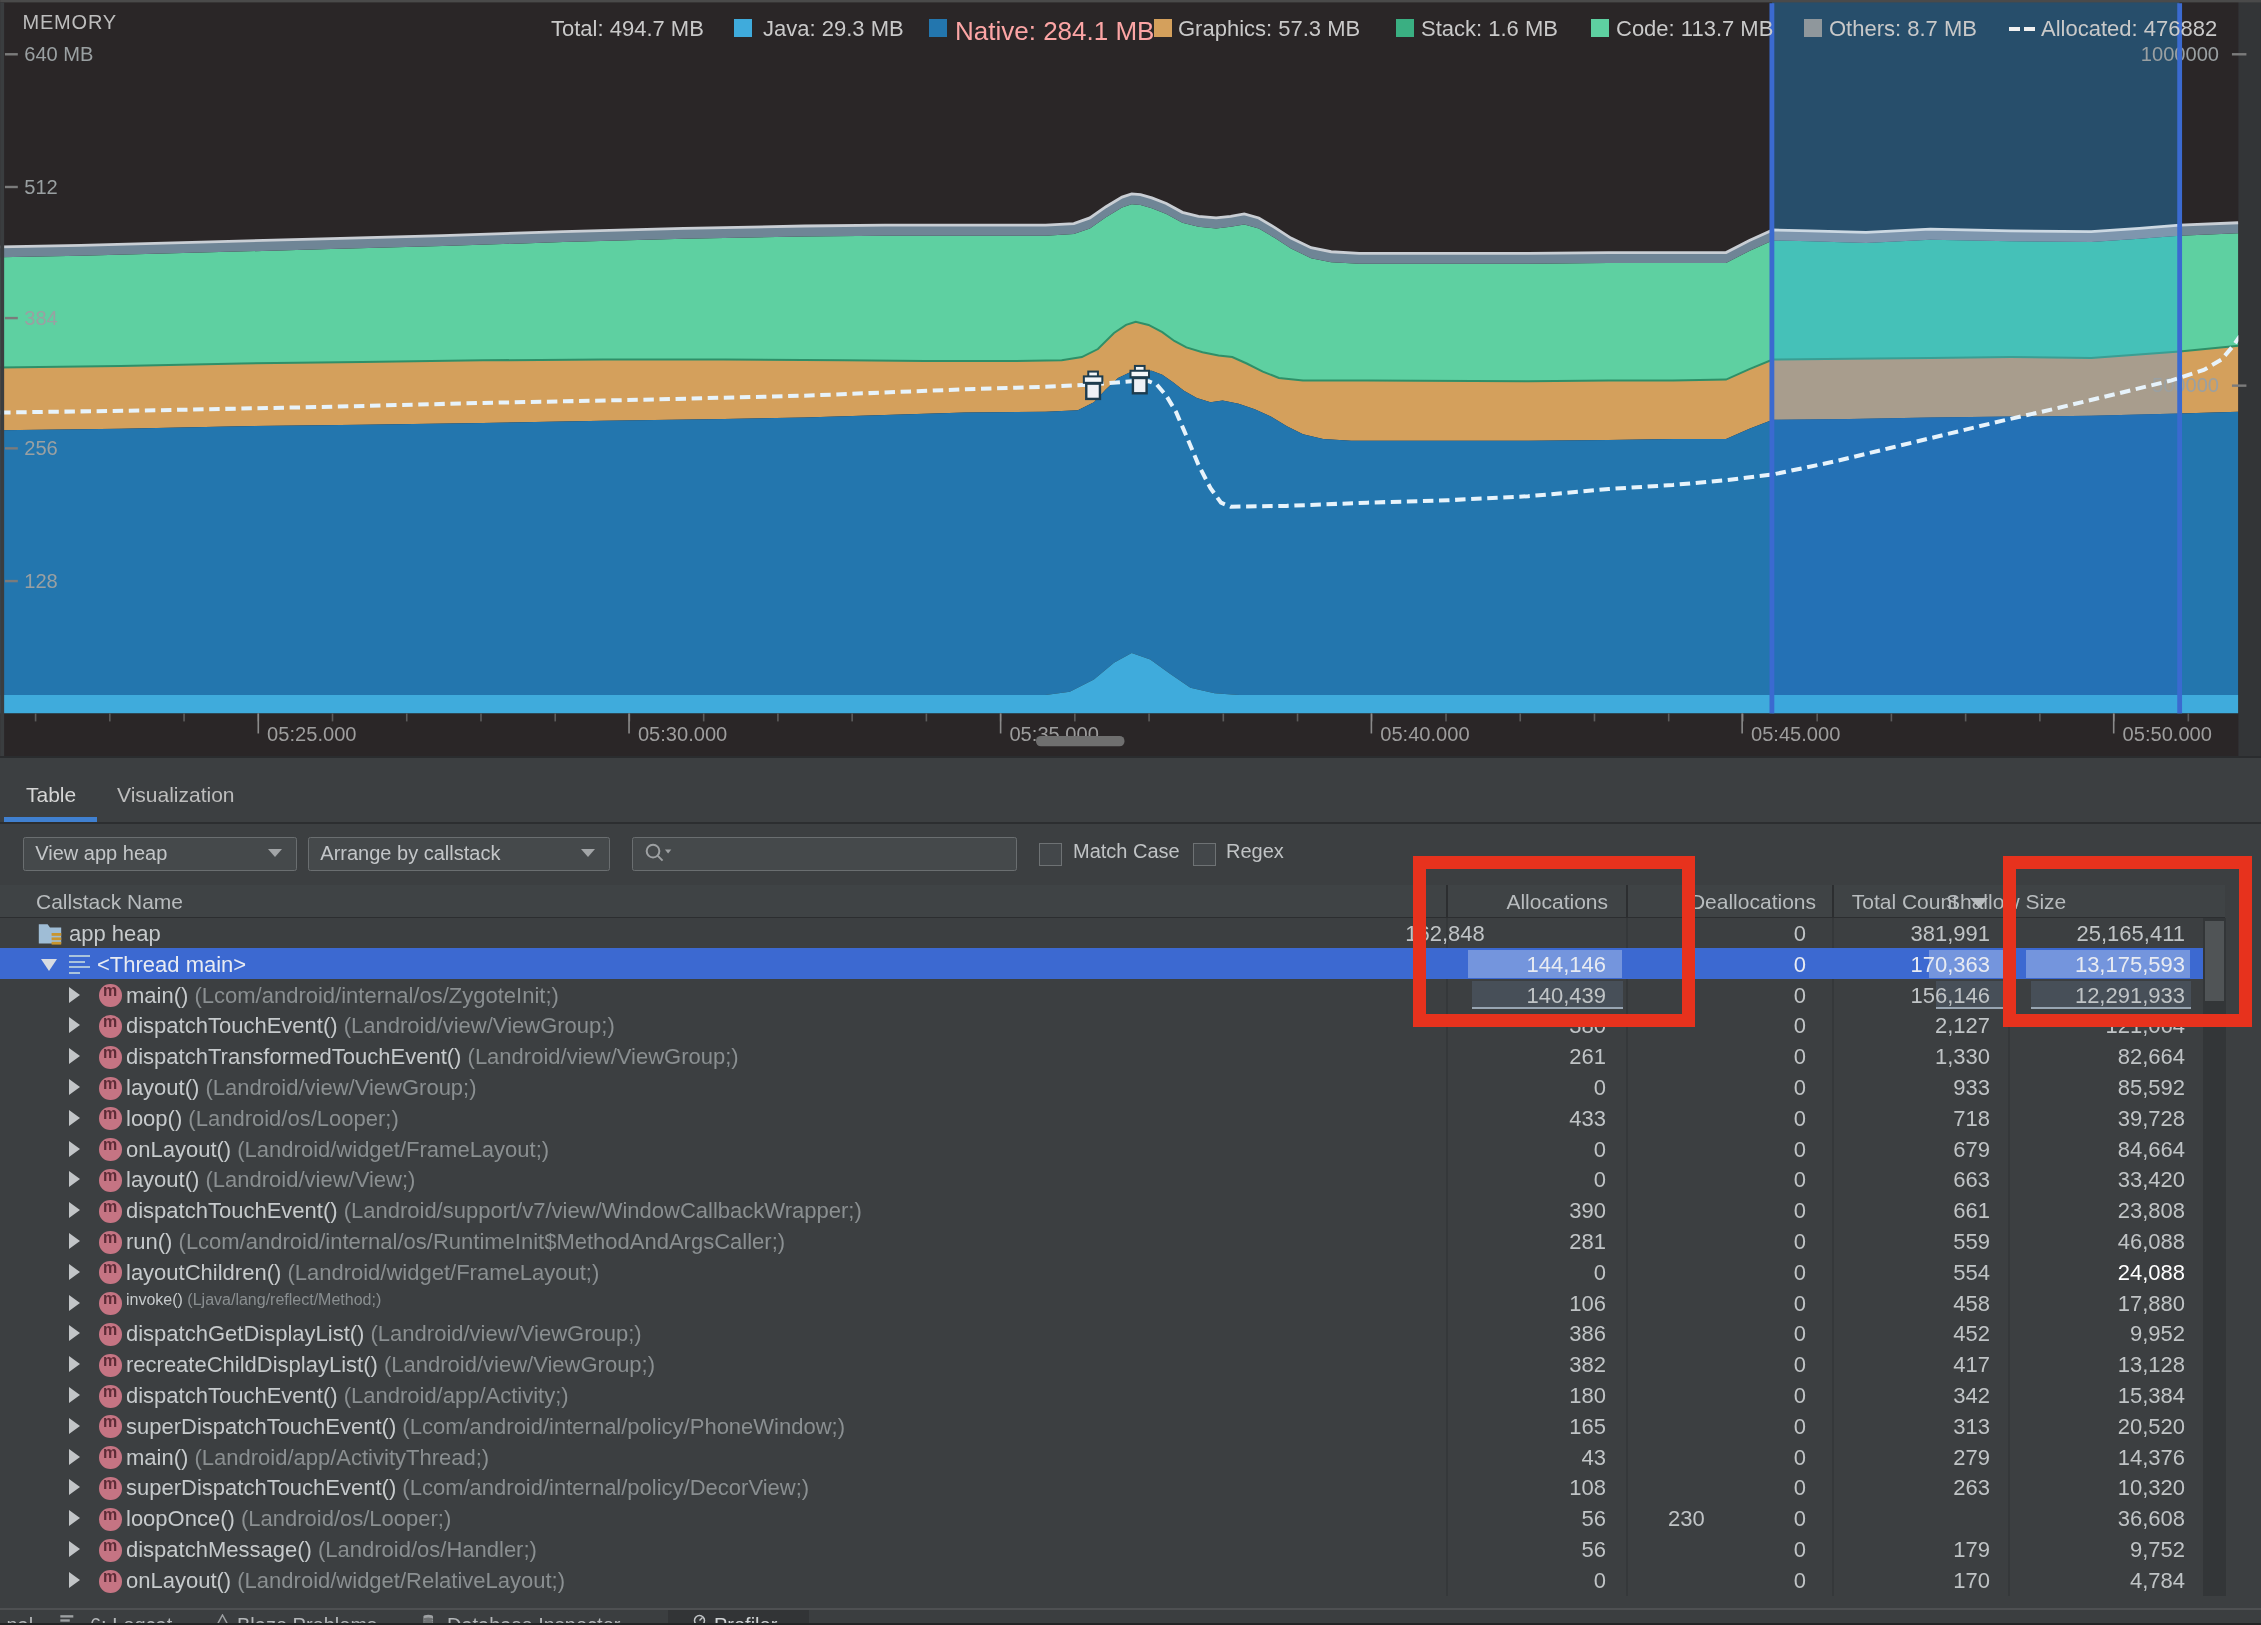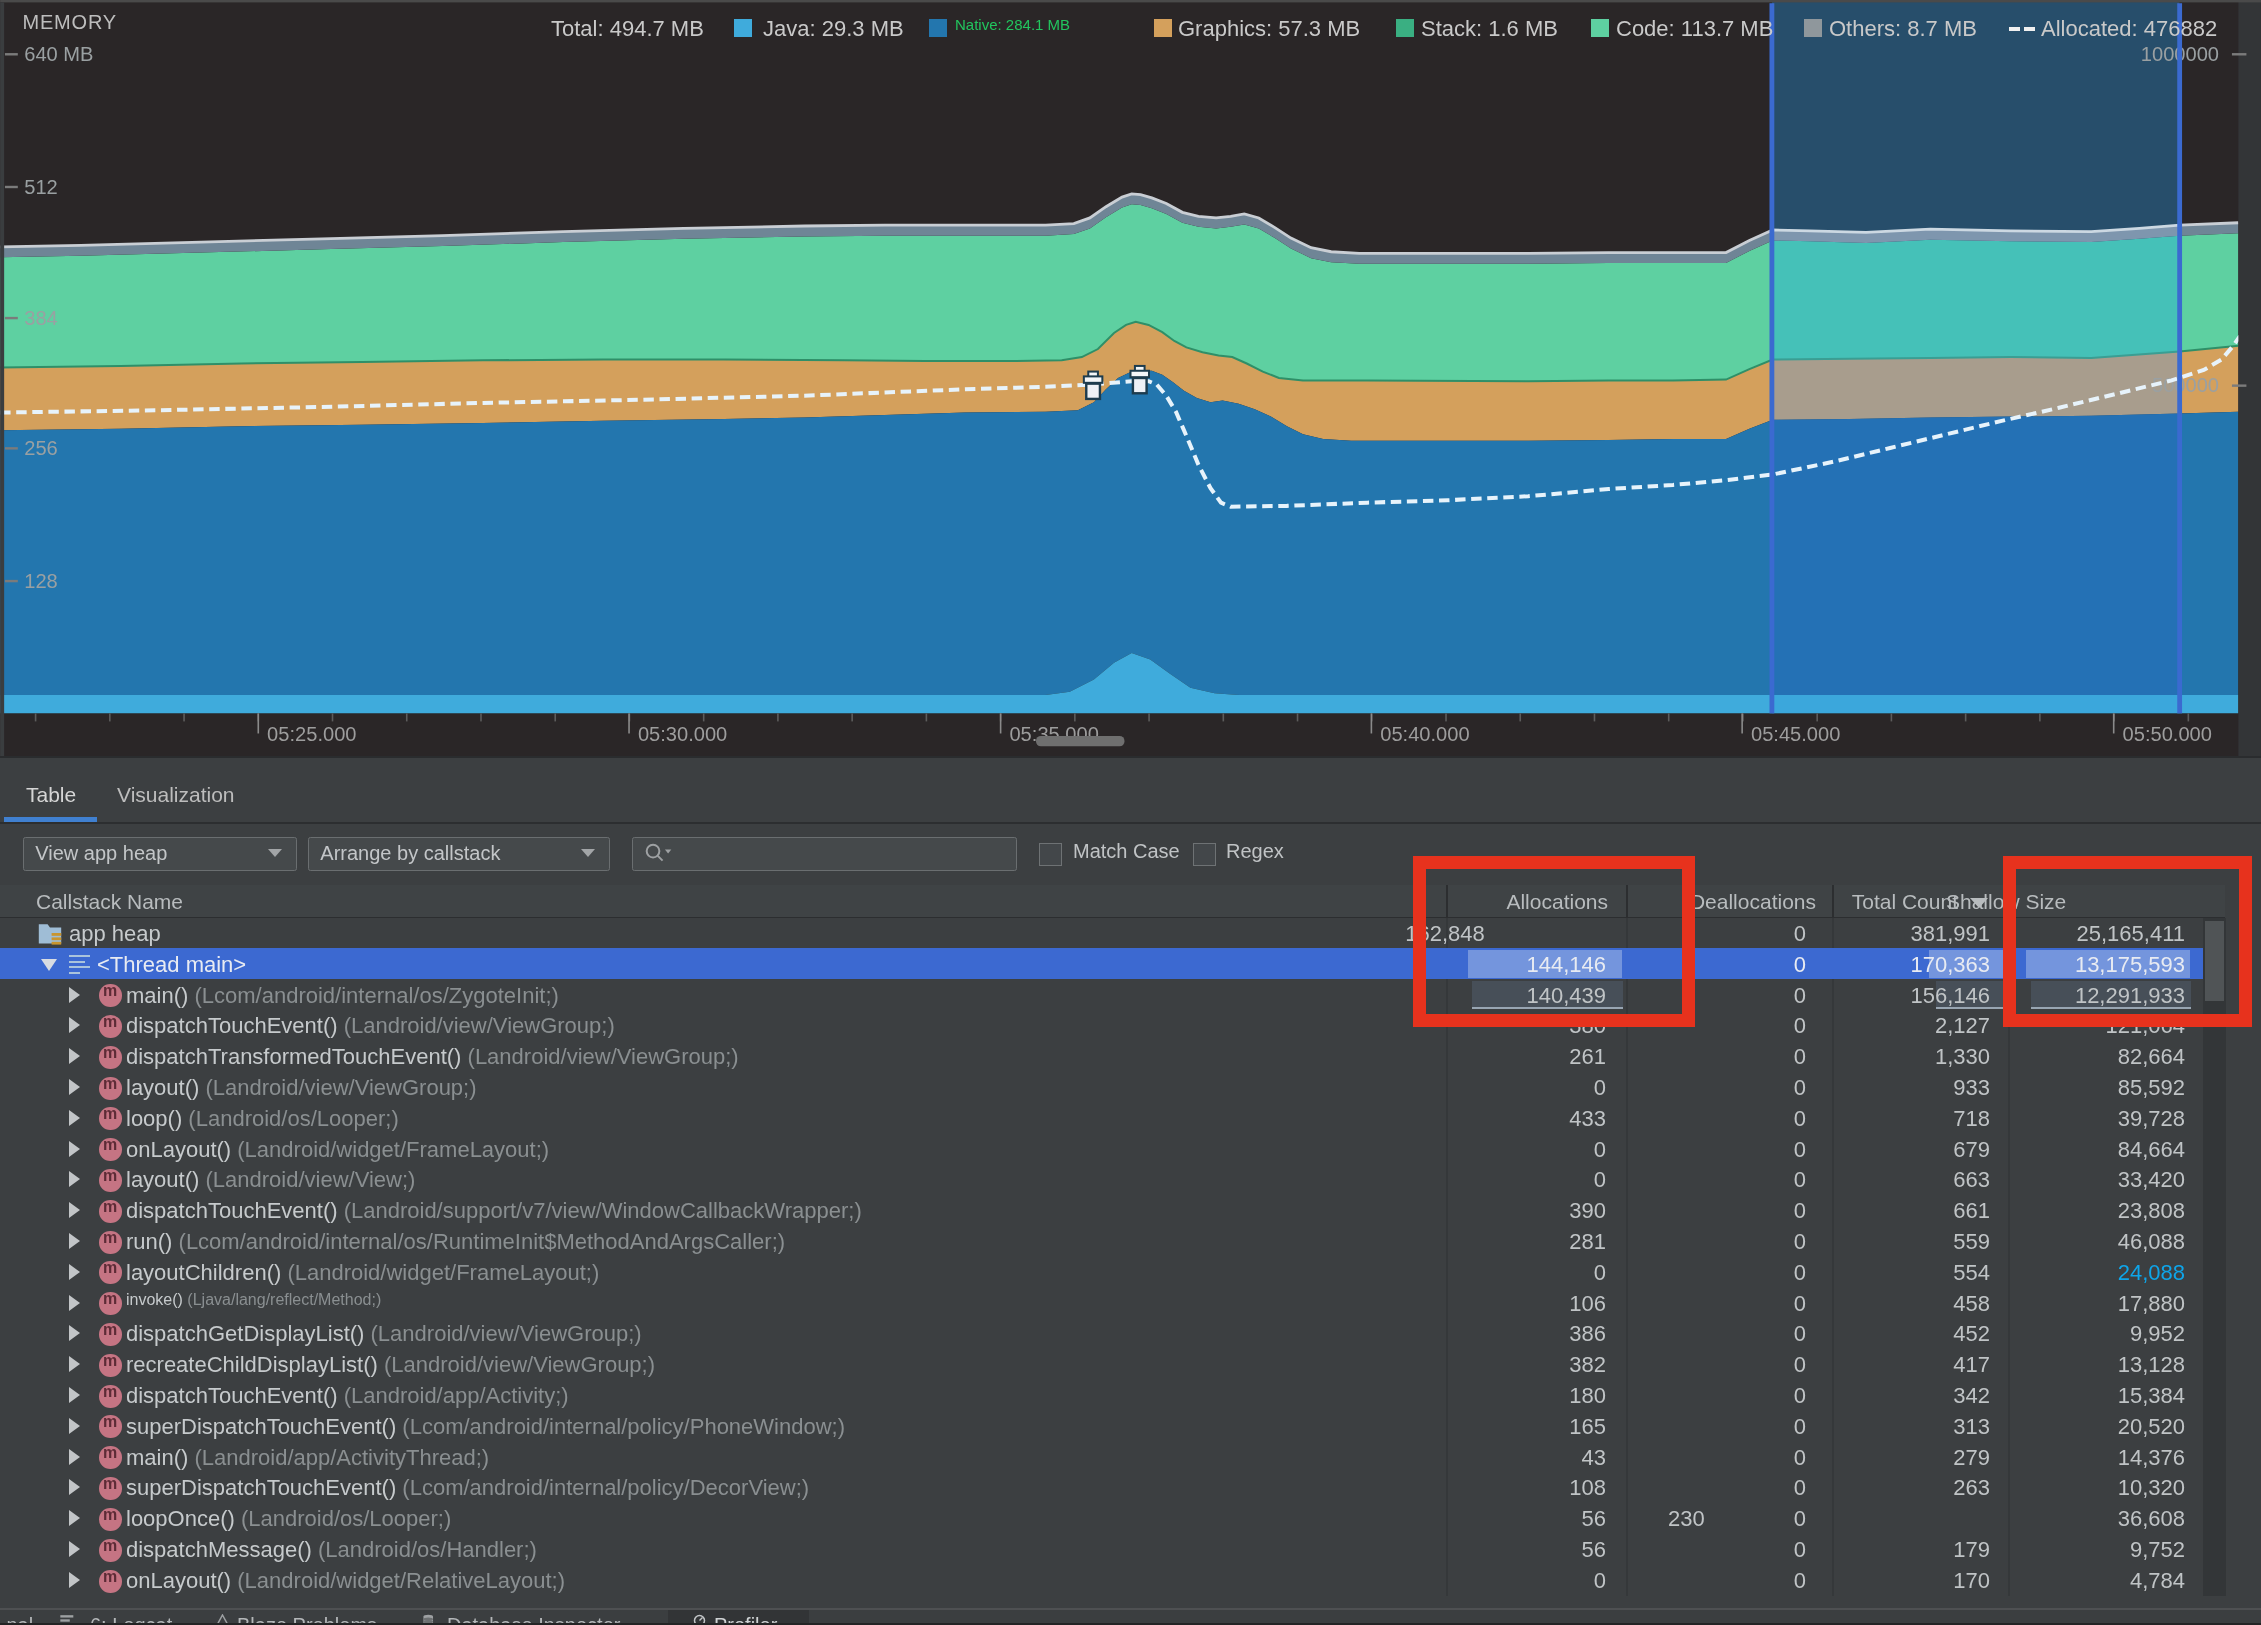--- a/index.html
+++ b/index.html
@@ -103,21 +103,21 @@
 <rect x="2775" y="66" width="18" height="3" fill="#7b7b7b"></rect>
 <rect x="2775" y="478" width="18" height="3" fill="#7b7b7b"></rect>
 <rect x="0" y="0" width="2811" height="3" fill="#4a4a4a"></rect>
 <rect x="0" y="3" width="5" height="937" fill="#3a3d3f"></rect>
 </svg>
 <div style="position:absolute;left:22.5px;top:11.3px;font-size:20px;color:#bdbdbd;letter-spacing:0.8px">MEMORY</div>
 <div style="position:absolute;left:551px;top:16px;font-size:22px;color:#c9c9c9;white-space:nowrap">Total: 494.7 MB</div>
 <div style="position:absolute;left:734px;top:19.3px;width:17.7px;height:17.7px;background:#3fabdc"></div>
 <div style="position:absolute;left:763px;top:16px;font-size:22px;color:#c9c9c9;white-space:nowrap">Java: 29.3 MB</div>
 <div style="position:absolute;left:929px;top:19.3px;width:17.7px;height:17.7px;background:#2376ae"></div>
-<div style="position:absolute;left:955px;top:16px;font-size:15px;color:#22c55e;white-space:nowrap">Native: 284.1 MB</div>
+<div style="position:absolute;left:955px;top:16px;font-size:26px;color:#fca5a5;white-space:nowrap">Native: 284.1 MB</div>
 <div style="position:absolute;left:1154px;top:19.3px;width:17.7px;height:17.7px;background:#d4a05c"></div>
 <div style="position:absolute;left:1178px;top:16px;font-size:22px;color:#c9c9c9;white-space:nowrap">Graphics: 57.3 MB</div>
 <div style="position:absolute;left:1396px;top:19.3px;width:17.7px;height:17.7px;background:#3aaf82"></div>
 <div style="position:absolute;left:1421px;top:16px;font-size:22px;color:#c9c9c9;white-space:nowrap">Stack: 1.6 MB</div>
 <div style="position:absolute;left:1591px;top:19.3px;width:17.7px;height:17.7px;background:#5ed0a1"></div>
 <div style="position:absolute;left:1616px;top:16px;font-size:22px;color:#c9c9c9;white-space:nowrap">Code: 113.7 MB</div>
 <div style="position:absolute;left:1804px;top:19.3px;width:17.7px;height:17.7px;background:#8f979c"></div>
 <div style="position:absolute;left:1829px;top:16px;font-size:22px;color:#c9c9c9;white-space:nowrap">Others: 8.7 MB</div>
 <div style="position:absolute;left:2009px;top:26.5px;width:10.5px;height:4.8px;background:#f0f0f0"></div>
 <div style="position:absolute;left:2024px;top:26.5px;width:10.5px;height:4.8px;background:#f0f0f0"></div>
@@ -272,21 +272,21 @@
 <div style="position:absolute;left:1668px;top:473px;width:322px;text-align:right;font-size:22px;color:#c0c4c6">559</div>
 <div style="position:absolute;left:1863px;top:473px;width:322px;text-align:right;font-size:22px;color:#c0c4c6">46,088</div>
 <div style="position:absolute;left:69px;top:508px;width:0;height:0;border-top:8px solid transparent;border-bottom:8px solid transparent;border-left:11.3px solid #c2c5c7"></div>
 <div style="position:absolute;left:99px;top:505px;width:22.5px;height:22.5px;border-radius:50%;background:#c57483">
       <div style="position:absolute;left:0;top:-2.4px;width:22px;text-align:center;font-size:16px;color:#5d2b36;font-weight:bold">m</div>
     </div>
 <div style="position:absolute;left:126px;top:504px;font-size:22px;color:#c6cacc;white-space:nowrap">layoutChildren() <span style="color:#8a8f91">(Landroid/widget/FrameLayout;)</span></div>
 <div style="position:absolute;left:1284px;top:504px;width:322px;text-align:right;font-size:22px;color:#c0c4c6">0</div>
 <div style="position:absolute;left:1484px;top:504px;width:322px;text-align:right;font-size:22px;color:#c0c4c6">0</div>
 <div style="position:absolute;left:1668px;top:504px;width:322px;text-align:right;font-size:22px;color:#c0c4c6">554</div>
-<div style="position:absolute;left:1863px;top:504px;width:322px;text-align:right;font-size:22px;color:#0ea5e9">24,088</div>
+<div style="position:absolute;left:1863px;top:504px;width:322px;text-align:right;font-size:22px;color:#ffffff">24,088</div>
 <div style="position:absolute;left:69px;top:539px;width:0;height:0;border-top:8px solid transparent;border-bottom:8px solid transparent;border-left:11.3px solid #c2c5c7"></div>
 <div style="position:absolute;left:99px;top:536px;width:22.5px;height:22.5px;border-radius:50%;background:#c57483">
       <div style="position:absolute;left:0;top:-2.4px;width:22px;text-align:center;font-size:16px;color:#5d2b36;font-weight:bold">m</div>
     </div>
 <div style="position:absolute;left:126px;top:535px;font-size:16px;color:#c6cacc;white-space:nowrap">invoke() <span style="color:#8a8f91">(Ljava/lang/reflect/Method;)</span></div>
 <div style="position:absolute;left:1284px;top:535px;width:322px;text-align:right;font-size:22px;color:#c0c4c6">106</div>
 <div style="position:absolute;left:1484px;top:535px;width:322px;text-align:right;font-size:22px;color:#c0c4c6">0</div>
 <div style="position:absolute;left:1668px;top:535px;width:322px;text-align:right;font-size:22px;color:#c0c4c6">458</div>
 <div style="position:absolute;left:1863px;top:535px;width:322px;text-align:right;font-size:22px;color:#c0c4c6">17,880</div>
 <div style="position:absolute;left:69px;top:569px;width:0;height:0;border-top:8px solid transparent;border-bottom:8px solid transparent;border-left:11.3px solid #c2c5c7"></div>

